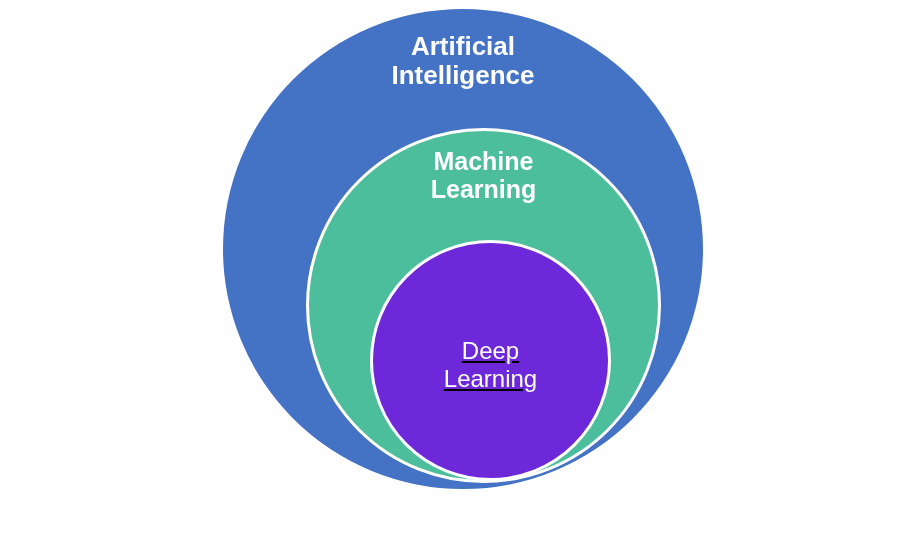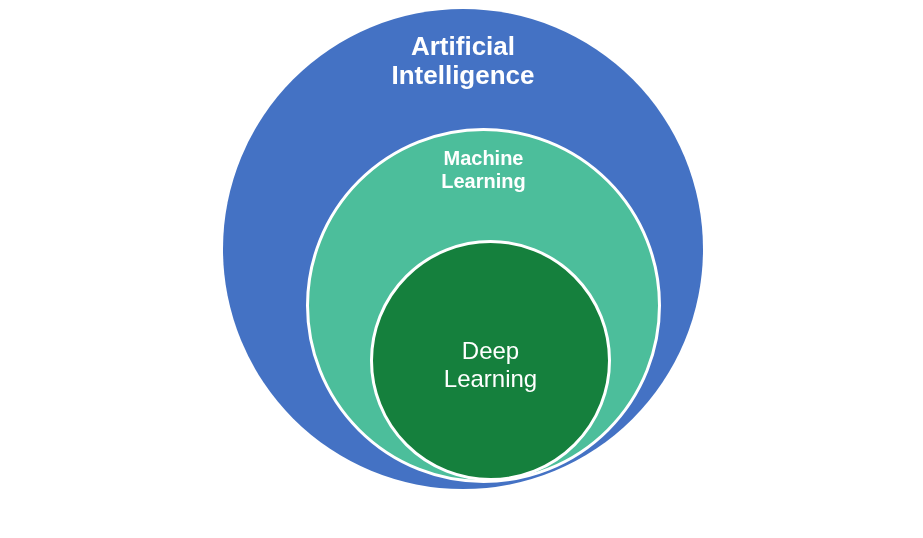--- a/index.html
+++ b/index.html
@@ -50,21 +50,21 @@
       border: 3px solid #ffffff;
     }
     .label-ai {
       margin-top: 23px;
       font-size: 26px;
       font-weight: bold;
       line-height: 1.13;
     }
     .label-ml {
       margin-top: 16px;
-      font-size: 20px;
+      font-size: 25px;
       font-weight: bold;
       line-height: 1.13;
     }
     .label-dl {
       margin-top: 94px;
       font-size: 24px;
       font-weight: normal;
       line-height: 1.18;
     }
     .caption {
@@ -86,19 +86,19 @@
   <div class="circle circle-ai" style="background-color: rgb(68, 114, 196);">
     <div class="label label-ai" style="color: rgb(255, 255, 255);">Artificial
 Intelligence</div>
   </div>
 
   <div class="circle circle-ml" style="background-color: rgb(76, 190, 155);">
     <div class="label label-ml" style="color: rgb(255, 255, 255);">Machine
 Learning</div>
   </div>
 
-  <div class="circle circle-dl" style="background-color: #15803d;">
+  <div class="circle circle-dl" style="background-color: #6d28d9; text-decoration: underline;">
     <div class="label label-dl" style="color: rgb(255, 255, 255);">Deep
 Learning</div>
   </div>
 
 
 </div>
 
 </body></html>

